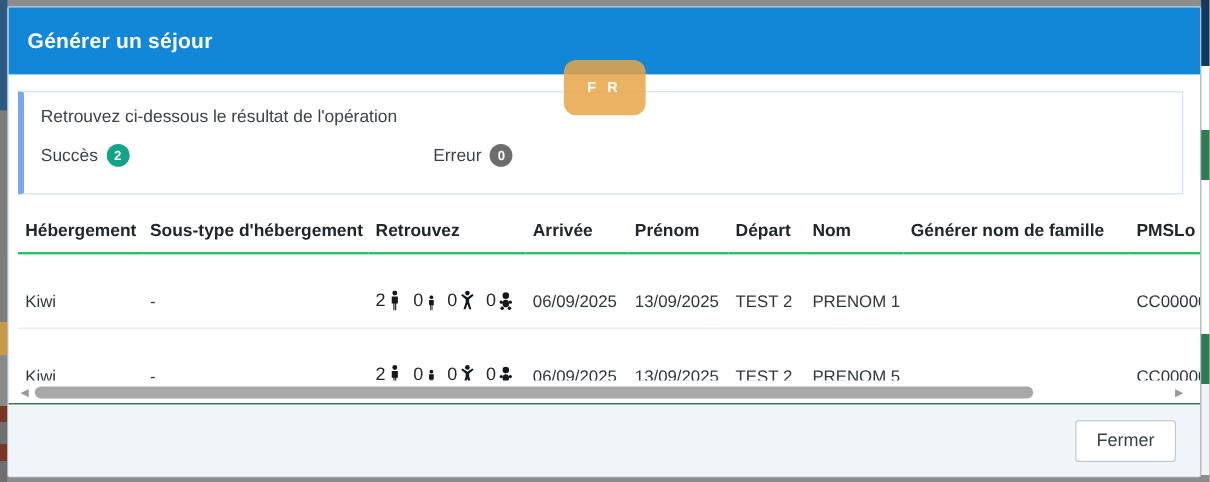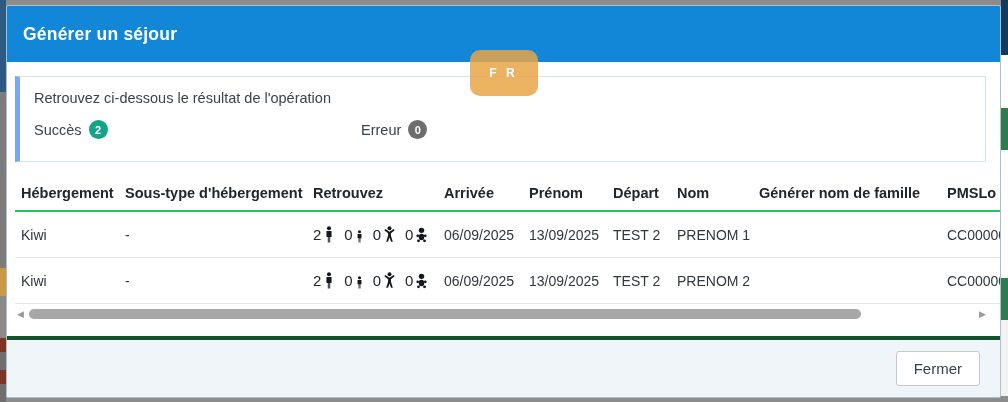--- a/index.html
+++ b/index.html
@@ -37,34 +37,34 @@
     width:19px; height:19px; border-radius:50%; color:#ffffff; font-size:11px;
     font-weight:700; margin-left:7px; }
   .pill-success { background:#12a389; }
   .pill-error { background:#6d6d6d; }
 
   
   .table-wrap { margin:14px 0 0 8px; overflow:hidden; width:986px; }
   table { border-collapse:collapse; table-layout:fixed; width:1096px; }
   th, td { text-align:left; padding:9px 8px 9px 6px; white-space:nowrap; overflow:hidden; }
   th { font-size:14.5px; font-weight:700; color:#21262b; border-bottom:2px solid #22c55e; }
-  td { font-size:14px; color:#30373e; border-bottom:1px solid #e4e6e8; padding-top:14px; padding-bottom:14px; }
+  td { font-size:14px; color:#30373e; border-bottom:1px solid #e4e6e8; padding-top:30px; padding-bottom:14px; }
   .occ-cell { display:flex; align-items:center; gap:9px; }
   .occ-pair { display:flex; align-items:flex-end; gap:2px; font-size:15px; color:#22272c; }
   .occ-pair svg { fill:#14181c; display:block; }
 
   
   .hscroll { margin:1px 14px 0 10px; height:18px; display:flex; align-items:center; }
   .scroll-arrow { color:#9a9a9a; font-size:9px; line-height:18px; cursor:pointer; flex:0 0 auto; }
   .scroll-track { flex:1; height:10px; margin:0 5px; position:relative; }
   .scroll-thumb { position:absolute; left:0; top:0; height:10px; width:88%;
     background:#a7a7a7; border-radius:5px; cursor:pointer; }
 
   
-  .modal-footer { margin-top:auto; flex:0 0 61px; background:#f0f5fa; border-top:4px solid #14532d;
+  .modal-footer { margin-top:auto; flex:0 0 61px; background:#f0f5fa; border-top:1px solid #14532d;
     display:flex; align-items:center; justify-content:flex-end; padding:0 20px; }
   .btn-close { background:#ffffff; border:1px solid #c8c8c8; border-radius:3px;
     font-family:"Liberation Sans", sans-serif; font-size:15px; color:#38414a;
     padding:8px 17px; cursor:pointer; }
 </style>
 </head>
 <body>
 
 <div class="bg-left"></div>
 <div class="bg-right"></div>
@@ -216,21 +216,21 @@
                       <circle cx="3.2" cy="17.3" r="1.8"></circle>
                       <circle cx="10.8" cy="17.3" r="1.8"></circle>
                     </svg>
                   </span>
                 </span>
             </div>
           </td>
           <td>06/09/2025</td>
           <td>13/09/2025</td>
           <td>TEST 2</td>
-          <td>PRENOM 2</td>
+          <td>PRENOM 5</td>
           <td></td>
           <td>CC00000</td>
         </tr>
       </tbody>
     </table>
   </div>
 
   <div class="hscroll">
     <span class="scroll-arrow">◀</span>
     <div class="scroll-track">

